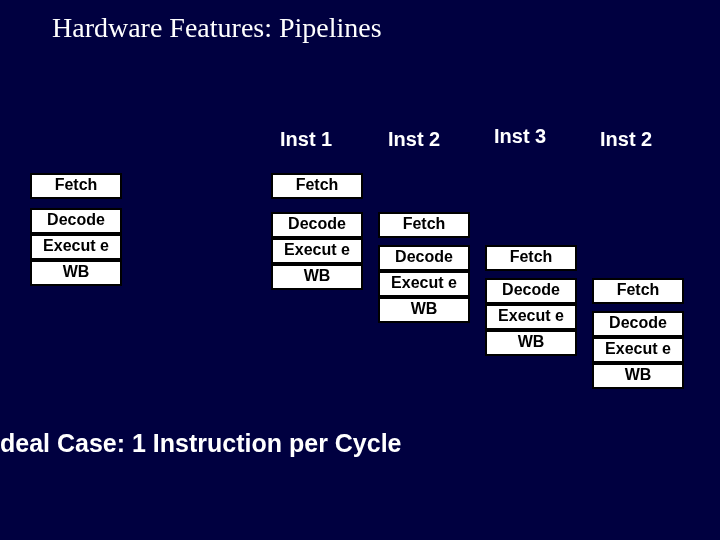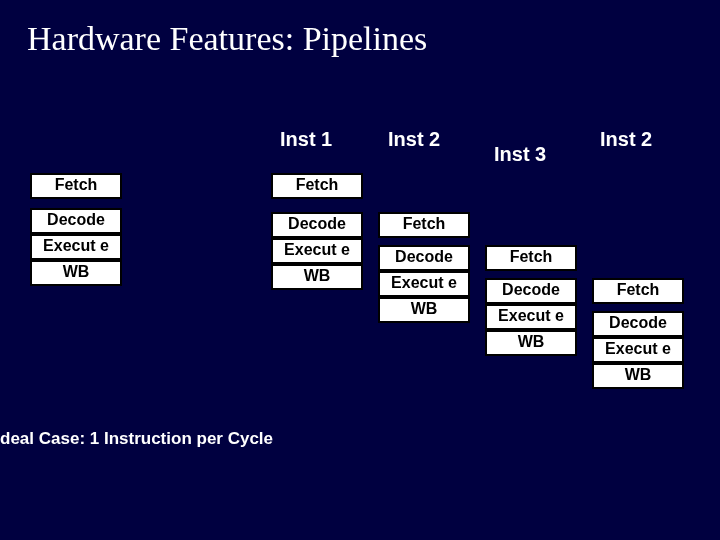--- a/index.html
+++ b/index.html
@@ -6,25 +6,24 @@
   body{
     width:720px;height:540px;
     background:#000040;
     font-family:"Arial","Helvetica",sans-serif;
     color:#fff;
     position:relative;
     overflow:hidden;
   }
   .title{
     position:absolute;
-    left:27px;top:12px;
+    left:52px;top:12px;
     font-family:"Comic Sans MS","Comic Sans",cursive;
-    font-size:34px;
+    font-size:28px;
     color:#fff;
-    margin-top:8px;
   }
   .legend-stack{
     position:absolute;
     left:30px;top:173px;
     width:92px;
   }
   .legend-box{
     height:26px;
     background:#fff;
     border:2px solid #000;
@@ -60,33 +59,33 @@
     justify-content:center;
     line-height:17px;
     padding-top:1px;
     box-sizing:border-box;
     overflow:hidden;
   }
   .caption{
     position:absolute;
     left:0px;top:429px;
     font-weight:bold;
-    font-size:17px;
+    font-size:25px;
     color:#fff;
     white-space:nowrap;
   }
 </style>
 </head>
 <body>
 
 <div class="title">Hardware Features: Pipelines</div>
 
 <div class="col-label" style="left:280px;top:128px">Inst 1</div>
 <div class="col-label" style="left:388px;top:128px">Inst 2</div>
-<div class="col-label" style="left:494px;top:143px">Inst 3</div>
+<div class="col-label" style="left:494px;top:125px">Inst 3</div>
 <div class="col-label" style="left:600px;top:128px">Inst 2</div>
 
 <div class="legend-stack">
   <div class="legend-box">Fetch</div>
   <div class="legend-gap"></div>
   <div class="legend-box">Decode</div>
   <div class="legend-box">Execut e</div>
   <div class="legend-box">WB</div>
 </div>
 

